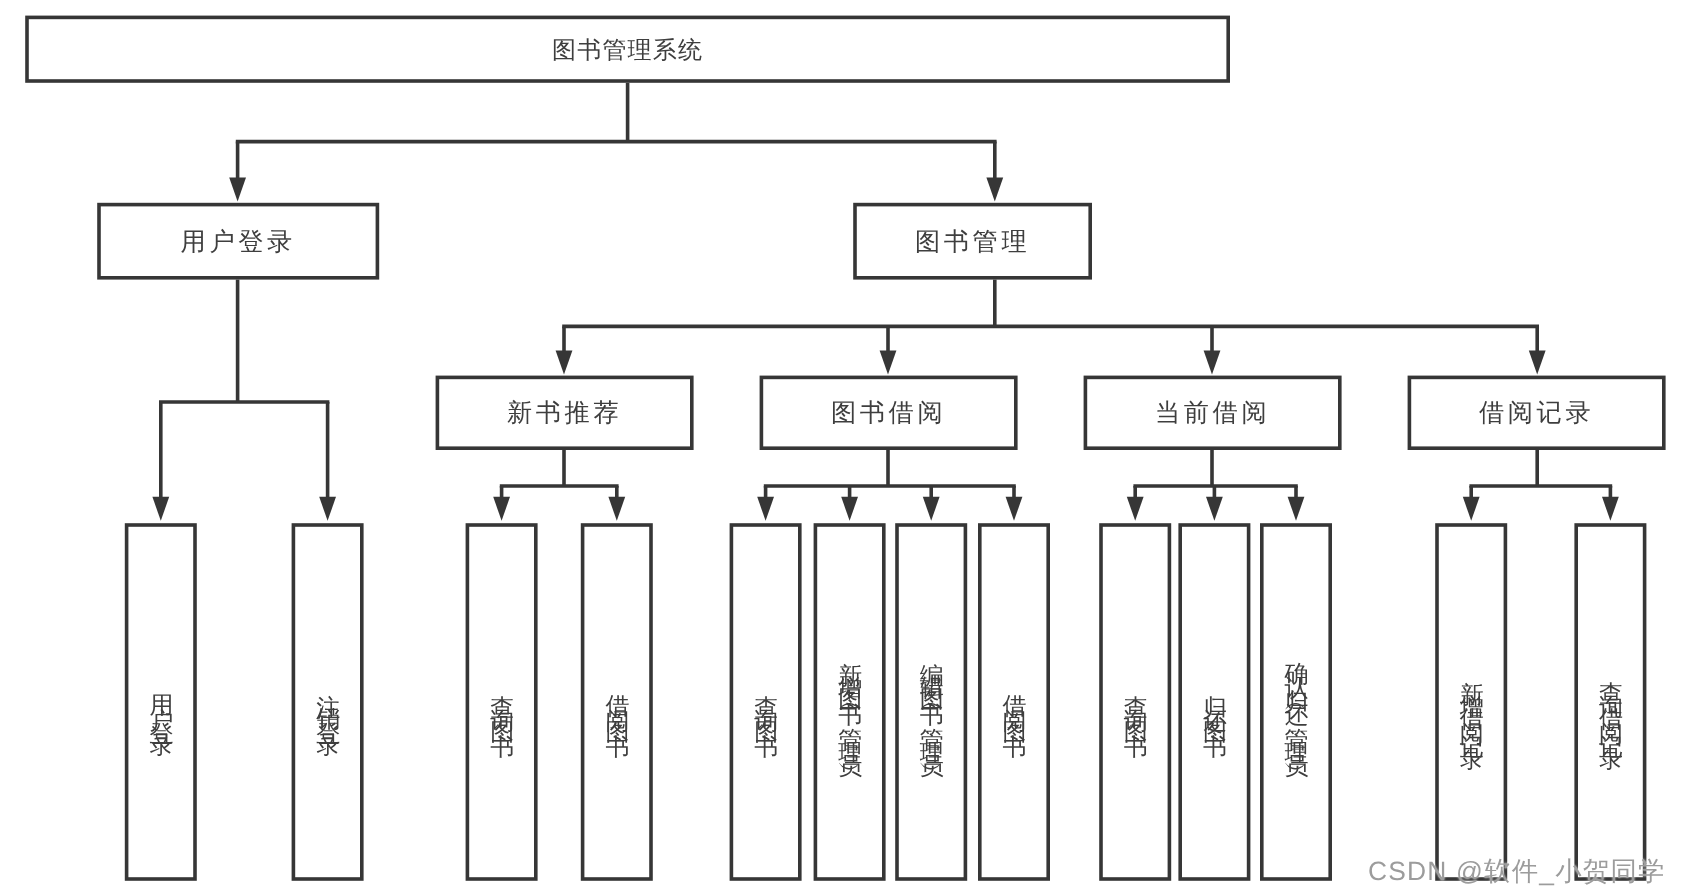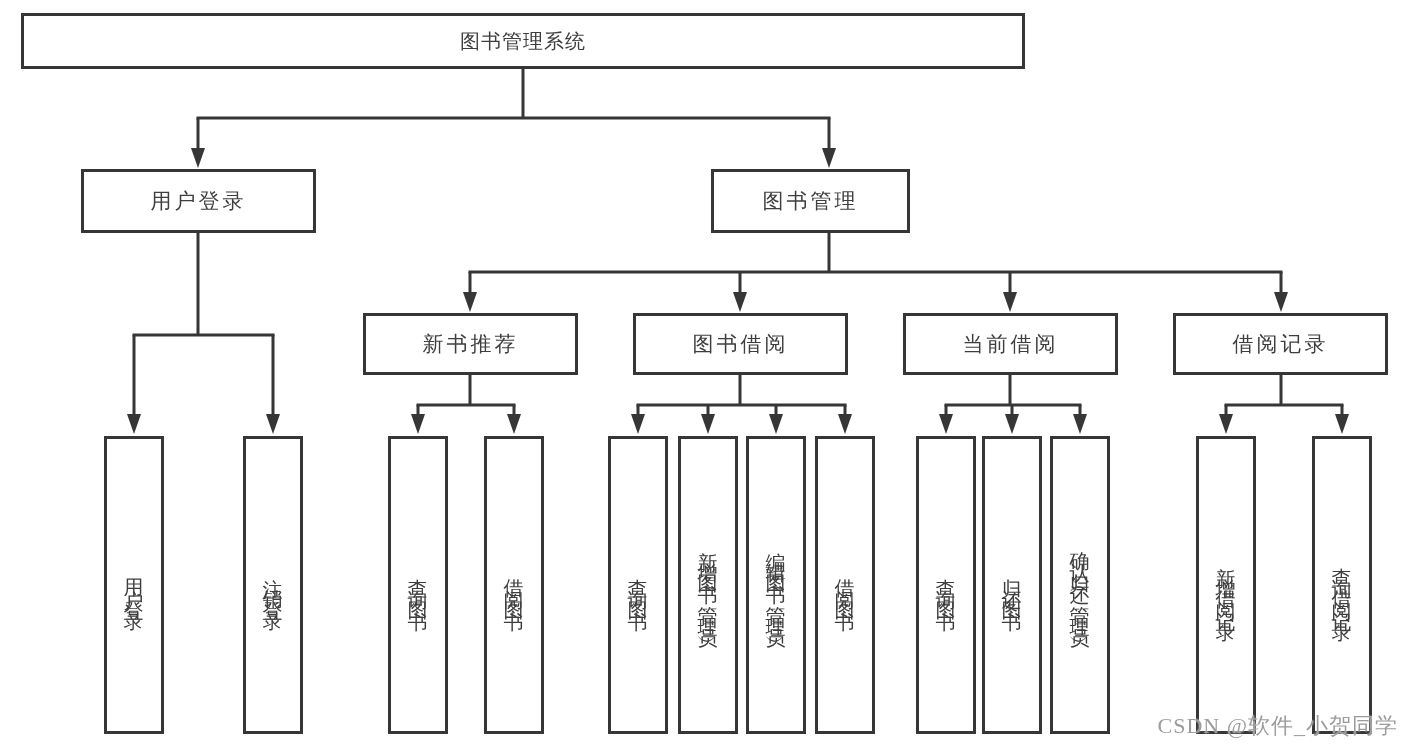--- a/index.html
+++ b/index.html
@@ -1,35 +1,35 @@
 <!DOCTYPE html>
 <html><head>
 <meta charset="utf-8">
 <style>
   html,body{margin:0;padding:0;background:#ffffff;}
   .stage{
     position:relative;width:1405px;height:747px;background:#ffffff;
-    font-family:Liberation Serif, serif;overflow:hidden;border-radius:31px;
+    font-family:Liberation Sans, sans-serif;overflow:hidden;border-radius:31px;
   }
   svg.connectors{position:absolute;left:0;top:0;width:1405px;height:747px;}
   .node{
     position:absolute;box-sizing:border-box;
     border:3px solid #363636;background:#ffffff;
     display:flex;align-items:center;justify-content:center;
     color:#3e3e3e;font-size:21px;
   }
   .node.h .lbl{letter-spacing:3px;white-space:nowrap;}
   .node.root .lbl{letter-spacing:1px;font-size:20px;}
   .node.v{font-size:20px;}
   .node.v .lbl{
     writing-mode:vertical-rl;text-orientation:mixed;
     letter-spacing:11px;line-height:1;white-space:nowrap;
   }
   .watermark{
-    position:absolute;right:7px;top:711px;
+    position:absolute;right:17px;top:711px;
     color:#9c9c9c;font-size:22px;letter-spacing:1px;
     text-shadow:0 0 2px #ffffff;white-space:nowrap;
   }
 </style>
 </head>
 <body>
 
 <div class="stage">
 
   <svg class="connectors" viewBox="0 0 1405 747" aria-hidden="true">

